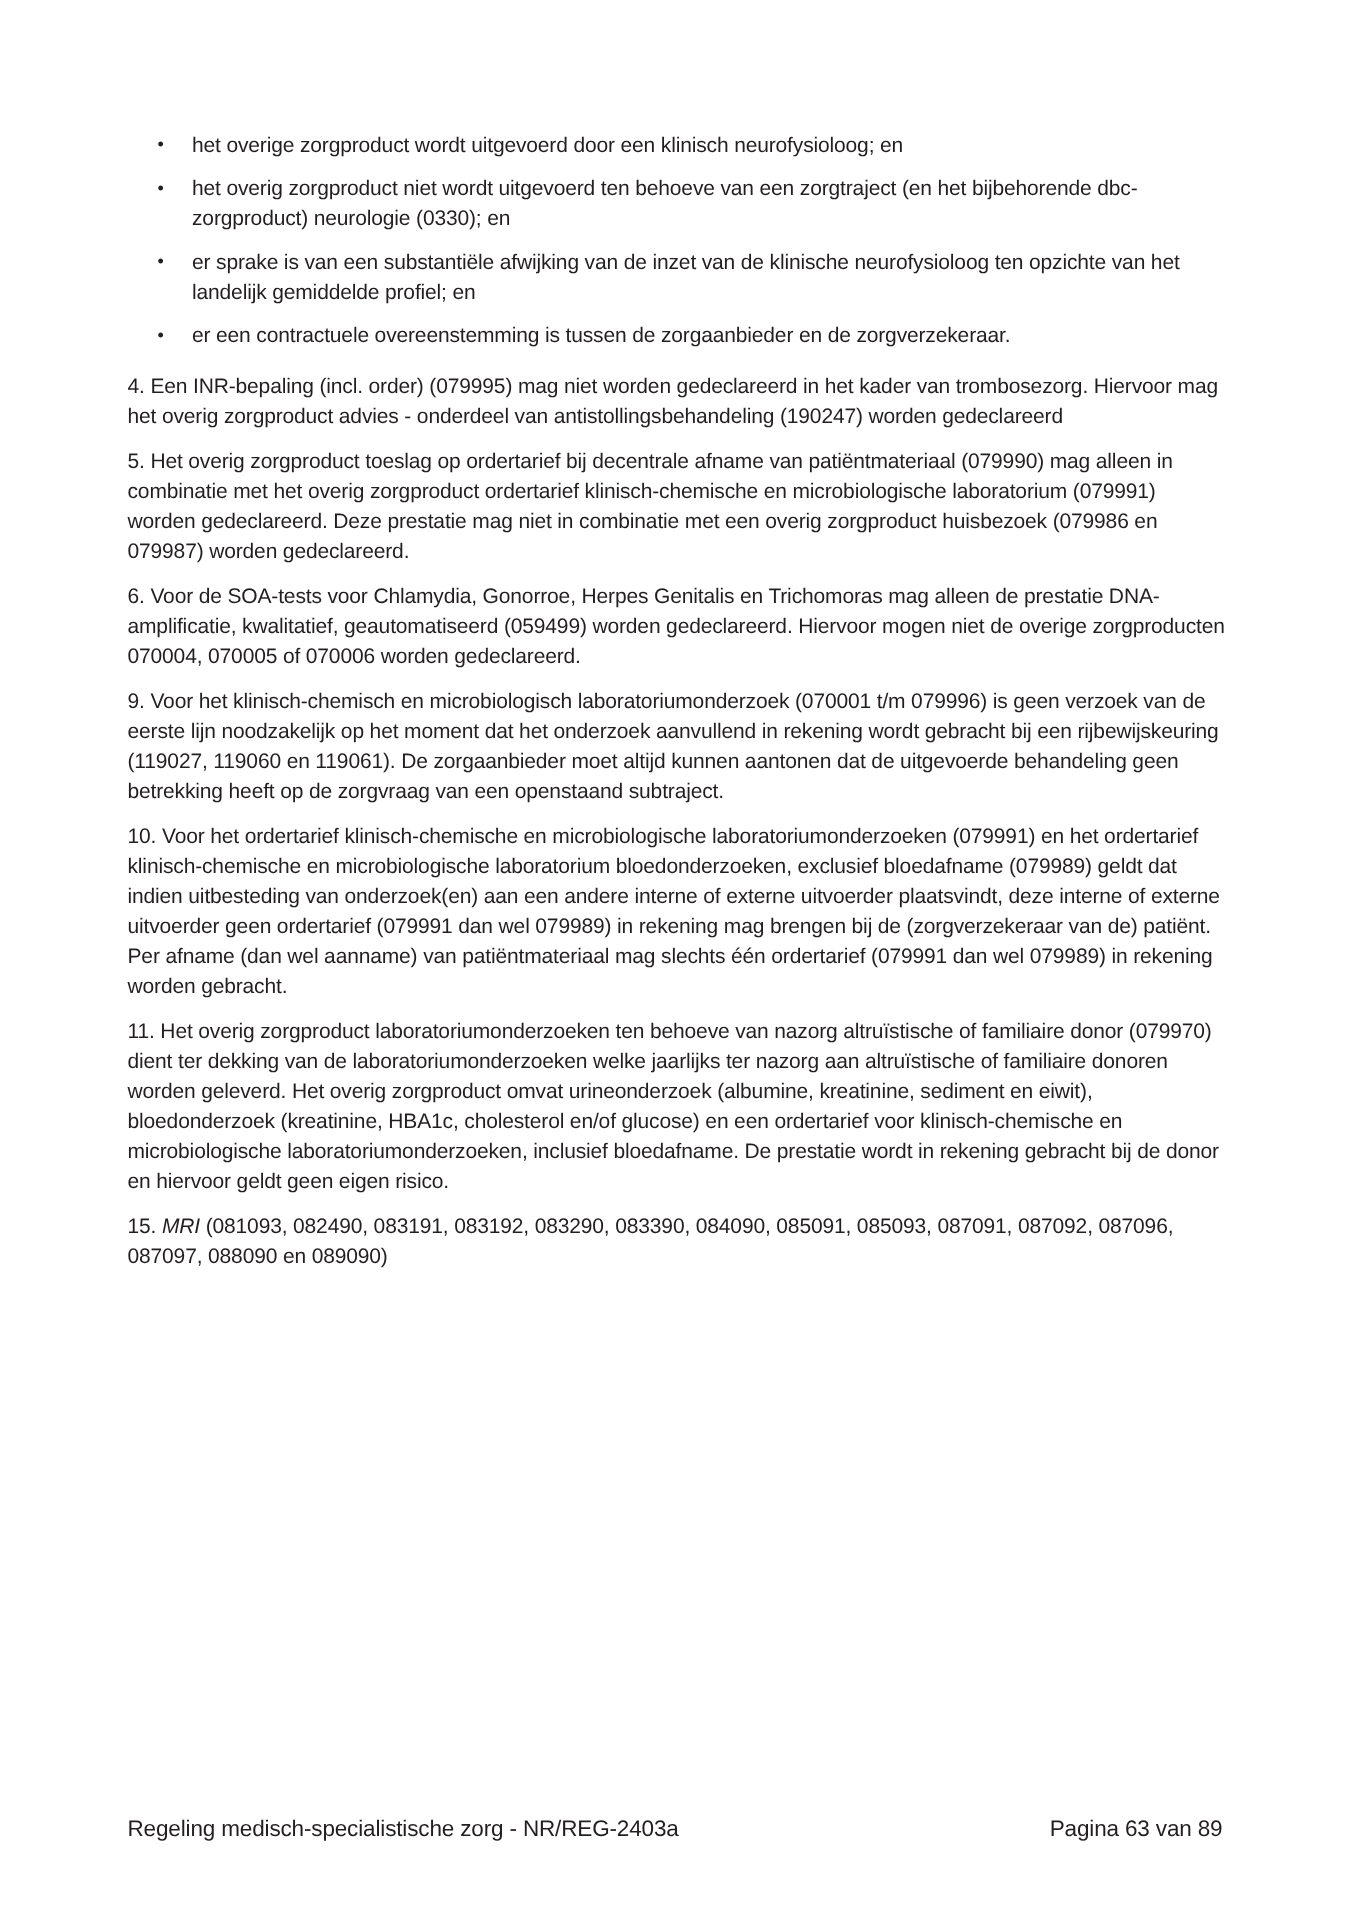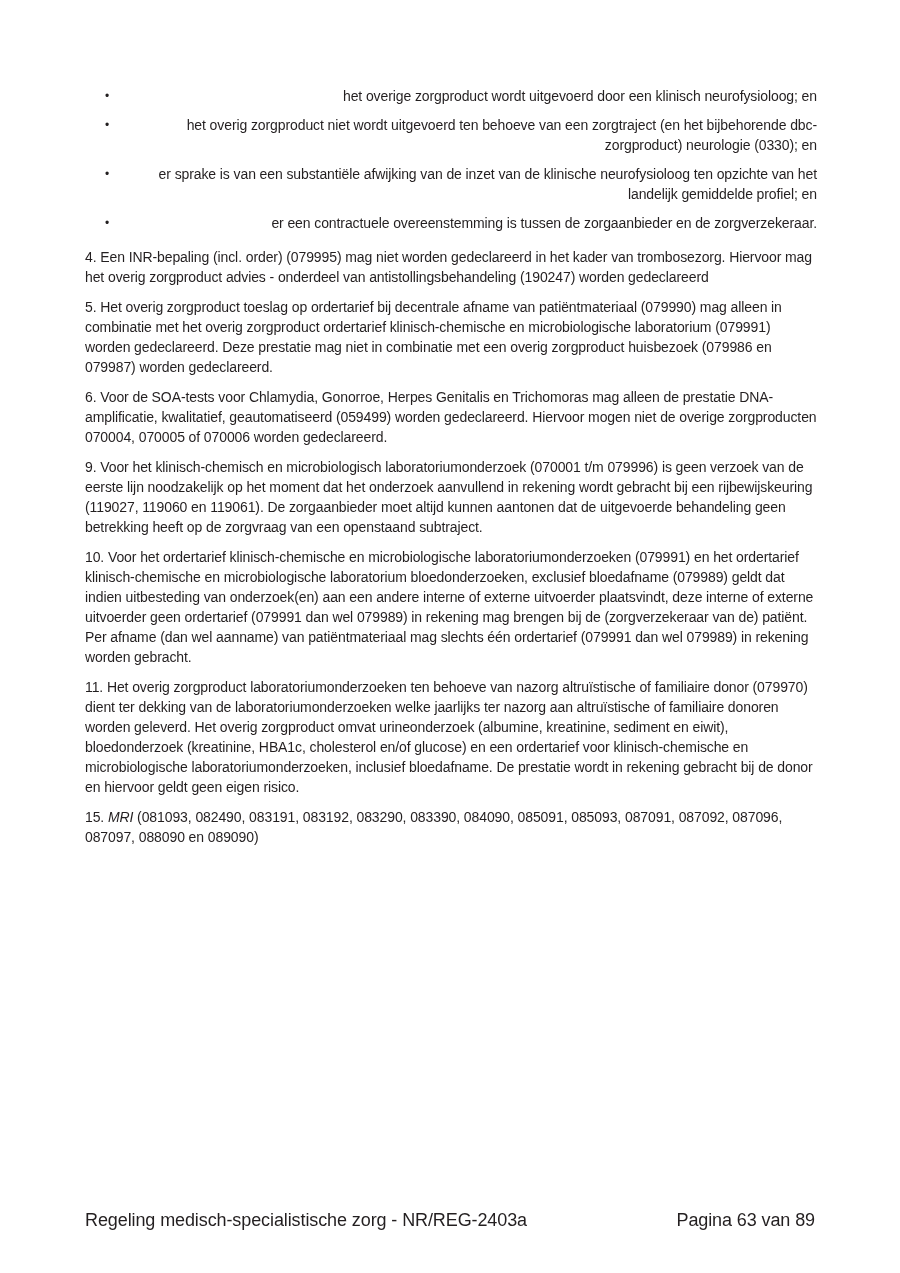--- a/index.html
+++ b/index.html
@@ -31,31 +31,31 @@
     display: flex;
     align-items: flex-start;
     margin-bottom: 9px;
   }
   .dot {
     flex: 0 0 23px;
     width: 23px;
     font-size: 12px;
     line-height: 20px;
   }
-  .btext { flex: 1; text-align: right; }
+  .btext { flex: 1; }
   .para { margin: 0 0 10px 0; }
   .para em { font-style: italic; }
   .footer {
     position: absolute;
     left: 85px;
     right: 85px;
     top: 1211px;
     display: flex;
     justify-content: space-between;
-    font-size: 18px;
+    font-size: 15px;
     line-height: 18px;
     letter-spacing: -0.1px;
   }
 </style>
 </head>
 <body>
 
 <div class="page">
   <div class="content">
 

